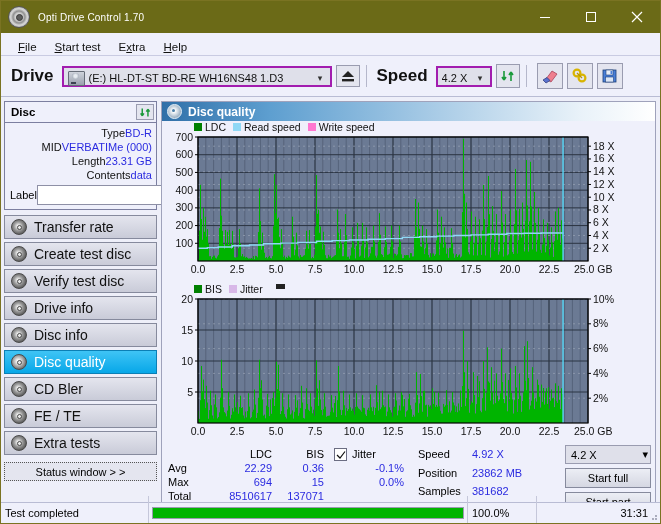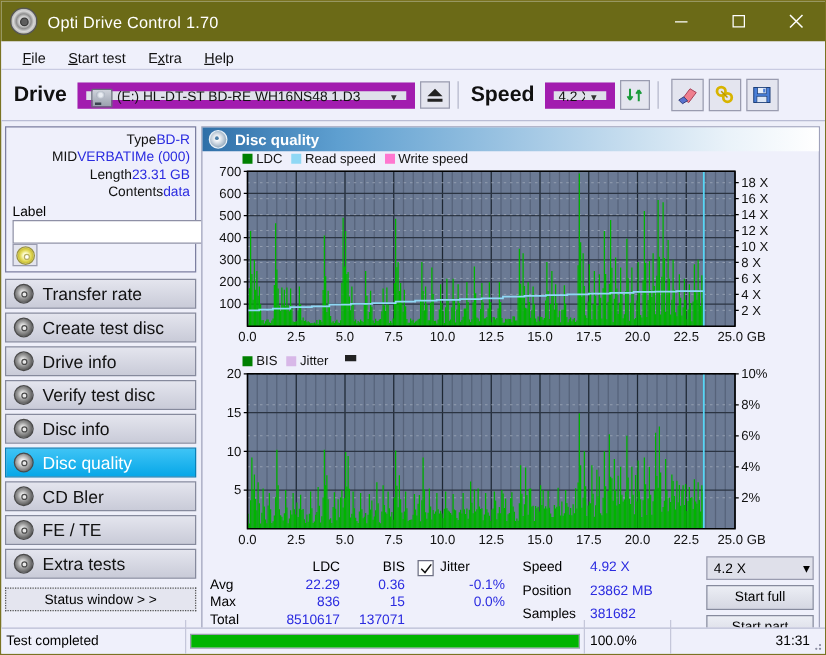--- a/index.html
+++ b/index.html
@@ -26,21 +26,21 @@
     width:20px;height:20px;margin-left:7px;margin-right:8px;
     border-radius:50%;
     background:radial-gradient(circle at 50% 50%, #f2f2f2 0%, #cfcfcf 28%, #8f8f8f 42%, #d8d8d8 58%, #a0a0a0 80%, #6f6f6f 100%);
     border:1px solid #555;
     position:relative;flex:none;
   }
   .title-icon:after{
     content:"";position:absolute;left:7px;top:7px;width:5px;height:5px;
     border-radius:50%;background:#5d5d5d;border:1px solid #3a3a3a;
   }
-  .title-text{color:#fff;font-size:13px;letter-spacing:.2px;}
+  .title-text{color:#fff;font-size:10px;letter-spacing:.2px;}
   .win-btns{position:absolute;right:0;top:0;height:32px;display:flex;}
   .win-btn{
     width:46px;height:32px;display:flex;align-items:center;justify-content:center;
     color:#fff;font-size:14px;line-height:1;
   }
   .win-btn svg{display:block;}
   
   .menubar{
     height:22px;background:#eff0fb;display:flex;align-items:flex-end;
     padding-left:8px;border-bottom:1px solid #c9cbe2;
@@ -49,21 +49,21 @@
     padding:2px 9px;font-size:11.5px;color:#111;
   }
   .menu-item u{text-decoration:underline;}
   
   .toolbar{
     height:40px;background:#eff0fb;display:flex;align-items:center;
     padding:0 6px;border-bottom:1px solid #b9bcd4;
   }
   .tb-label{font-weight:bold;font-size:17px;color:#111;margin:0 8px 0 4px;}
   .combo{
-    height:21px;background:#dfe0ea;border:7px solid #a21caf;
+    height:21px;background:#dfe0ea;border:2px solid #a21caf;
     display:flex;align-items:center;font-size:11px;color:#111;
     padding:4px 2px 0 4px;box-sizing:border-box;position:relative;
   }
   .combo .cb-text{flex:1;white-space:nowrap;overflow:hidden;}
   .combo .cb-arrow{width:15px;text-align:center;font-size:9px;color:#333;}
   #drive-combo{width:270px;}
   #speed-combo{width:56px;}
   .drive-ico{
     width:15px;height:13px;margin-right:4px;flex:none;position:relative;
     background:linear-gradient(#cfd3dc,#9aa1ae);border:1px solid #666c78;border-radius:1px;
@@ -94,21 +94,21 @@
   }
   .disc-head b{font-size:11.5px;}
   .mini-btn{
     width:18px;height:16px;border:1px solid #9a9cb0;background:#e4e5ef;
     display:flex;align-items:center;justify-content:center;box-sizing:border-box;
   }
   .disc-rows{padding:3px 4px 4px 5px;}
   .drow{display:flex;justify-content:flex-end;line-height:14px;font-size:11px;}
   .drow .k{color:#111;}
   .drow .v{color:#2b2be0;}
-  .label-row{display:flex;align-items:flex-start;margin-top:3px;flex-direction:column;}
+  .label-row{display:flex;align-items:center;margin-top:3px;}
   .label-row .k{width:38px;font-size:11px;}
   .label-input{
     flex:1;height:16px;background:#fff;border:1px solid #8e90a6;margin-right:3px;
   }
   .disc-btn{
     width:20px;height:18px;border:1px solid #9a9cb0;background:#e4e5ef;
     display:flex;align-items:center;justify-content:center;box-sizing:border-box;
   }
   .cd-glyph{
     width:13px;height:13px;border-radius:50%;
@@ -291,20 +291,29 @@
         <rect x="4.5" y="9" width="8" height="5" fill="#dce6f5" stroke="#1d3f78" stroke-width="0.6"></rect>
       </svg>
     </div>
   </div>
 
   <div class="body">
 
     <div class="left">
 
       <div class="disc-box">
+        <div class="disc-head">
+          <b>Disc</b>
+          <div class="mini-btn">
+            <svg width="13" height="13" viewBox="0 0 16 16">
+              <path d="M4 3 L4 12 M4 12 L2 9 M4 12 L6 9" stroke="#1a9a3a" stroke-width="1.8" fill="none"></path>
+              <path d="M11 13 L11 4 M11 4 L9 7 M11 4 L13 7" stroke="#1a9a3a" stroke-width="1.8" fill="none"></path>
+            </svg>
+          </div>
+        </div>
         <div class="disc-rows">
           <div class="drow">
             <span class="k">Type</span>
             <span class="v">BD-R</span>
           </div>
           <div class="drow">
             <span class="k">MID</span>
             <span class="v">VERBATIMe (000)</span>
           </div>
           <div class="drow">
@@ -329,25 +338,25 @@
         <div class="nav-btn">
           <span class="nav-ico"></span>
           <span>Transfer rate</span>
         </div>
         <div class="nav-btn">
           <span class="nav-ico"></span>
           <span>Create test disc</span>
         </div>
         <div class="nav-btn">
           <span class="nav-ico"></span>
-          <span>Drive info</span>
+          <span>Verify test disc</span>
         </div>
         <div class="nav-btn">
           <span class="nav-ico"></span>
-          <span>Verify test disc</span>
+          <span>Drive info</span>
         </div>
         <div class="nav-btn">
           <span class="nav-ico"></span>
           <span>Disc info</span>
         </div>
         <div class="nav-btn active">
           <span class="nav-ico"></span>
           <span>Disc quality</span>
         </div>
         <div class="nav-btn">
@@ -1356,21 +1365,21 @@
           <div class="grid-stats">
             <div></div>
             <div class="rt">LDC</div>
             <div class="rt">BIS</div>
 
             <div>Avg</div>
             <div class="rt val">22.29</div>
             <div class="rt val">0.36</div>
 
             <div>Max</div>
-            <div class="rt val">836</div>
+            <div class="rt val">694</div>
             <div class="rt val">15</div>
 
             <div>Total</div>
             <div class="rt val">8510617</div>
             <div class="rt val">137071</div>
           </div>
 
           <div class="jit-block">
             <div class="cbx">
               <svg width="10" height="10" viewBox="0 0 10 10">

